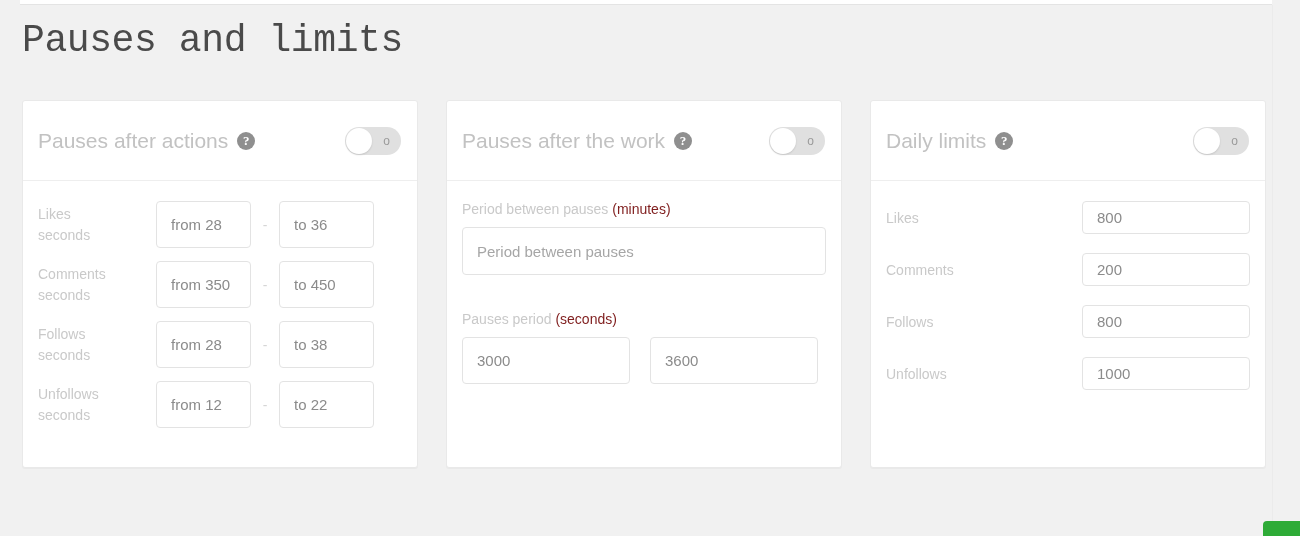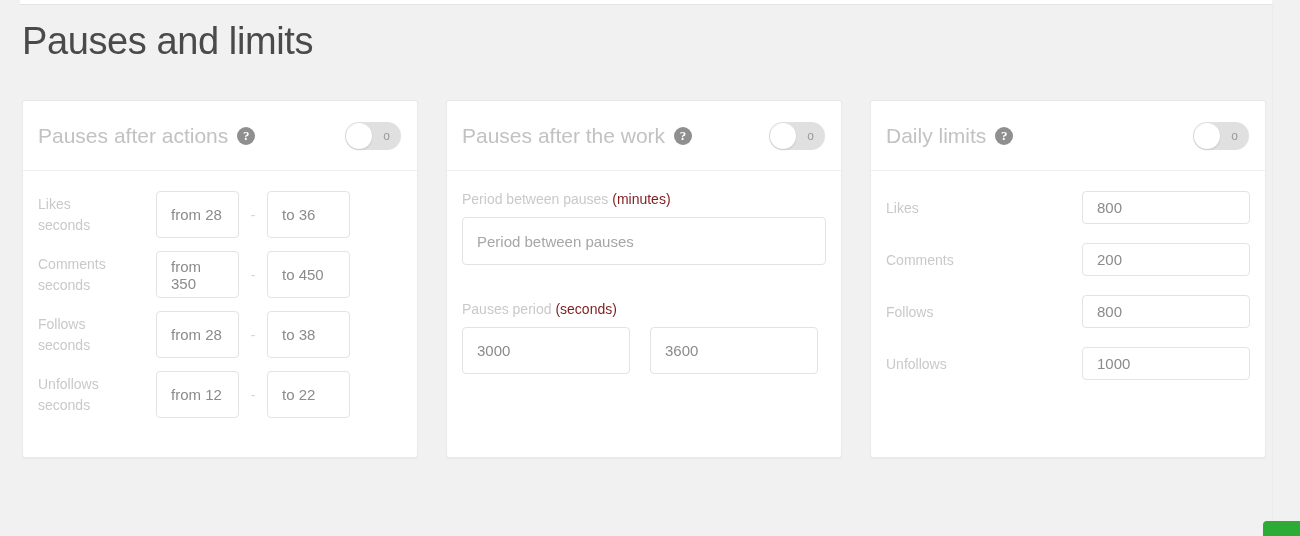--- a/index.html
+++ b/index.html
@@ -37,20 +37,21 @@
     height: 531px;
     background: #ebebeb;
   }
 
   .page-title-row {
     position: absolute;
     top: 22px;
     left: 22px;
     display: flex;
     align-items: flex-start;
+    font-family: Liberation Mono, monospace;
   }
 
   .page-title {
     font-size: 38px;
     font-weight: 400;
     color: #4a4a4a;
     letter-spacing: -0.4px;
     line-height: 1;
   }
 
@@ -73,21 +74,21 @@
     width: 396px;
     background: #ffffff;
     border: 1px solid #e9e9e9;
     border-radius: 3px;
     box-shadow: 0 1px 1px rgba(0,0,0,0.035);
     display: flex;
     flex-direction: column;
   }
 
   .card-header {
-    height: 70px;
+    height: 80px;
     border-bottom: 1px solid #eeeeee;
     display: flex;
     align-items: center;
     padding: 0 16px 0 15px;
   }
 
   .card-title {
     font-size: 21px;
     font-weight: 400;
     color: #c2c2c2;
@@ -169,21 +170,21 @@
     background: #ffffff;
     height: 47px;
     display: flex;
     align-items: center;
     padding: 0 14px;
     font-size: 15px;
     color: #8b8b8b;
     cursor: text;
   }
 
-  .field.range { width: 83px; }
+  .field.range { width: 95px; }
 
   .dash {
     width: 28px;
     text-align: center;
     color: #d6d6d6;
     font-size: 14px;
     flex: 0 0 auto;
   }
 
   

